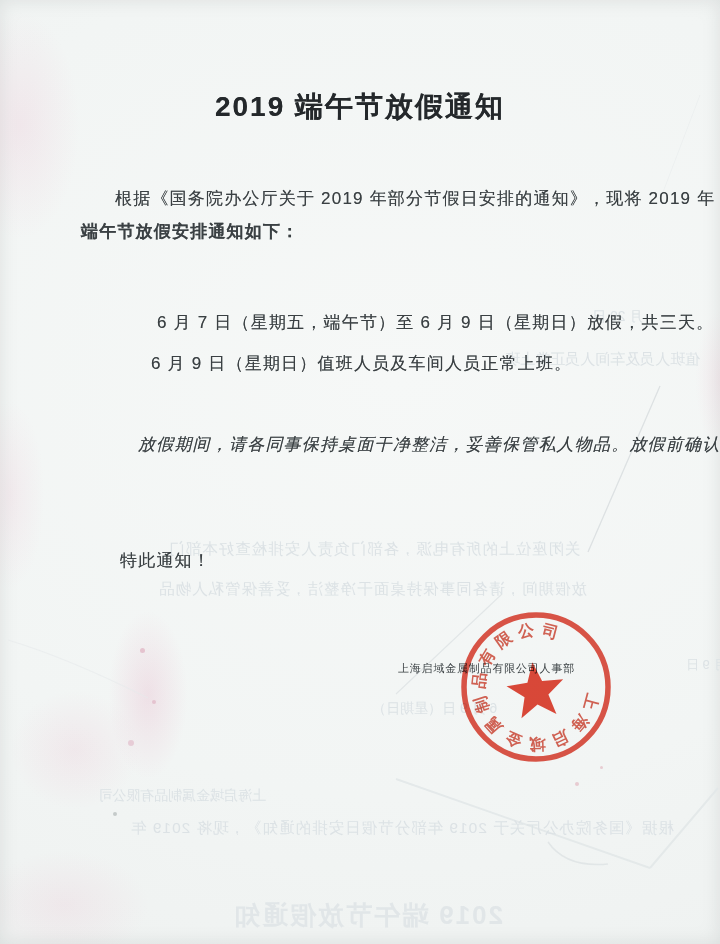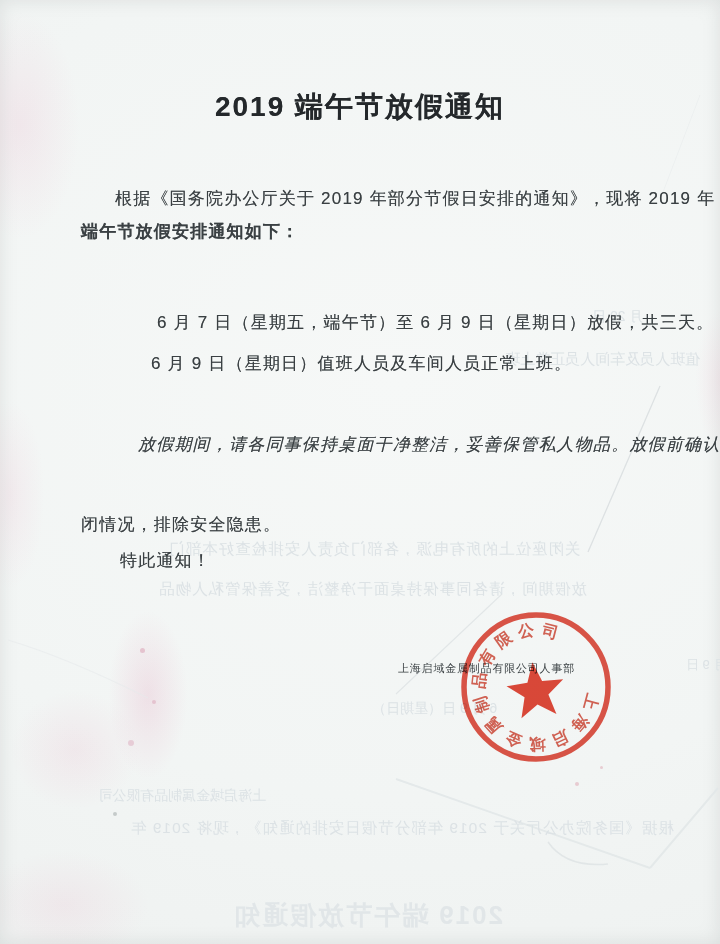--- a/index.html
+++ b/index.html
@@ -82,21 +82,20 @@
 
   <div class="title">2019 端午节放假通知</div>
 
   <div class="line" style="left:115px;top:187px;">根据《国务院办公厅关于 2019 年部分节假日安排的通知》，现将 2019 年</div>
   <div class="line" style="left:81px;top:220px;font-weight:bold;">端午节放假安排通知如下：</div>
 
   <div class="line" style="left:137px;top:311px;margin-left:20px;">6 月 7 日（星期五，端午节）至 6 月 9 日（星期日）放假，共三天。</div>
   <div class="line" style="left:151px;top:352px;">6 月 9 日（星期日）值班人员及车间人员正常上班。</div>
 
   <div class="line" style="left:138px;top:433px;font-style:italic;">放假期间，请各同事保持桌面干净整洁，妥善保管私人物品。放假前确认</div>
-  <div class="line" style="left:81px;top:513px;">闭情况，排除安全隐患。</div>
 
   <div class="line" style="left:120px;top:549px;">特此通知！</div>
 
   <div class="sig" style="left:398px;top:661px;font-size:11px;letter-spacing:.8px;">上海启域金属制品有限公司人事部</div>
 
   <div class="seal">
     <svg width="176" height="176" viewBox="0 0 176 176">
       <circle cx="88" cy="87" r="72" fill="none" stroke-width="5.5" opacity=".92" id="seal-ring" stroke="#dc3727"></circle>
       <polygon id="seal-star" points="88,62 95.4,81.8 116.5,82.7 100,95.9 105.6,116.3 88,104.6 70.4,116.3 76,95.9 59.5,82.7 80.6,81.8" transform="rotate(-7 88 92)" opacity=".95" fill="#df2f1d"></polygon>
       <g id="seal-chars">

